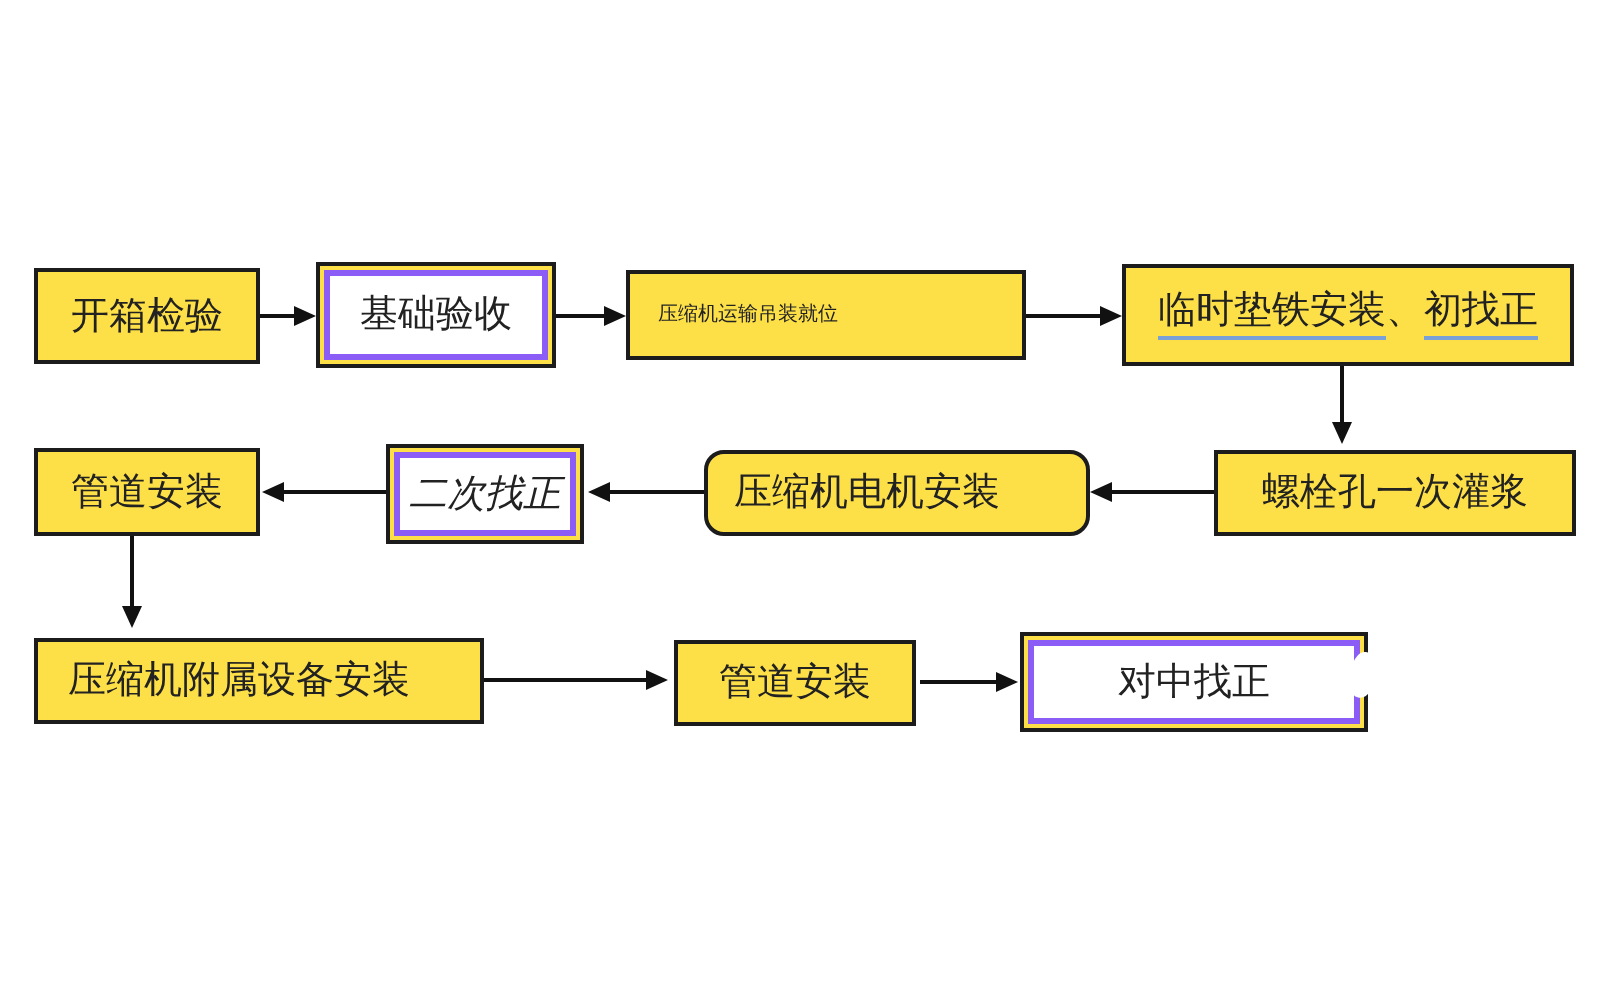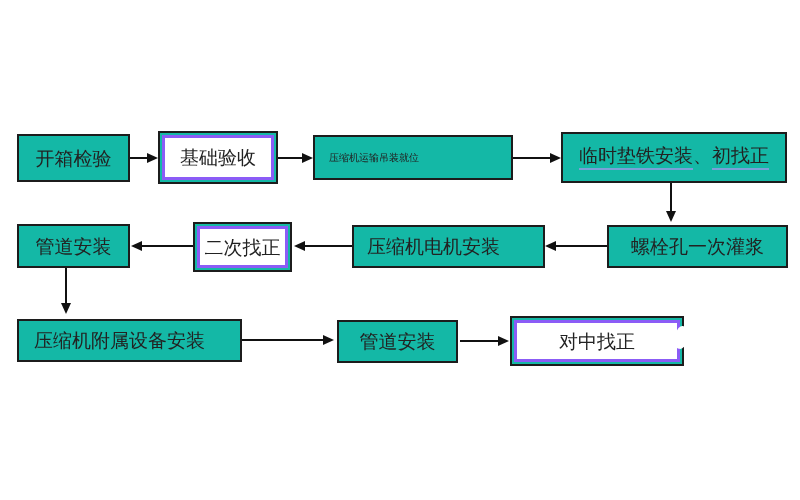--- a/index.html
+++ b/index.html
@@ -2,41 +2,41 @@
 <html><head>
 <meta charset="utf-8">
 <style>
   html,body{margin:0;padding:0;background:#ffffff;}
   .canvas{
     position:relative;width:800px;height:500px;background:#ffffff;overflow:hidden;
     font-family:"Liberation Sans","DejaVu Sans",sans-serif;
     color:#222222;
   }
   .node{
-    position:absolute;box-sizing:border-box;border:2px solid #1c1c1c;background:#14b8a6;
+    position:absolute;box-sizing:border-box;border:2px solid #1c1c1c;background:#fde047;
     display:flex;align-items:center;justify-content:center;
     font-size:19px;line-height:1;white-space:nowrap;
   }
   .node.small{font-size:10px;}
   .node.align-left{justify-content:flex-start;}
   .node.double{padding:2px;}
   .node.double .inner{
     box-sizing:border-box;width:100%;height:100%;border:3px solid #8b5cf6;
     display:flex;align-items:center;justify-content:center;background:#ffffff;
   }
   .useg{border-bottom:2px solid #7aa0d8;padding-bottom:3px;}
   .nseg{padding-bottom:5px;}
   
   #n-kaixiang{left:17px;top:134px;width:113px;height:48px;}
   #n-jichu{left:158px;top:131px;width:120px;height:53px;}
   #n-yunshu{left:313px;top:135px;width:200px;height:45px;padding-left:14px;}
   #n-linshi{left:561px;top:132px;width:226px;height:51px;}
   #n-luoshuan{left:607px;top:225px;width:181px;height:43px;}
-  #n-dianji{left:352px;top:225px;width:193px;height:43px;padding-left:13px;}
-  #n-ercizhaozheng{left:193px;top:222px;width:99px;height:50px;}
+  #n-dianji{left:352px;top:225px;width:193px;height:43px;padding-left:13px;border-radius:10px;}
+  #n-ercizhaozheng{left:193px;top:222px;width:99px;height:50px;font-style:italic;}
   #n-erciguanjiang{left:17px;top:224px;width:113px;height:44px;}
   #n-fushu{left:17px;top:319px;width:225px;height:43px;padding-left:15px;}
   #n-guandao{left:337px;top:320px;width:121px;height:43px;}
   #n-duizhong{left:510px;top:316px;width:174px;height:50px;}
   
   .harrow{position:absolute;height:10px;display:flex;align-items:center;}
   .harrow .line{flex:1;height:2px;background:#111111;}
   .harrow .head{width:0;height:0;border-top:5px solid transparent;border-bottom:5px solid transparent;}
   .harrow.right .head{border-left:11px solid #111111;}
   .harrow.left{flex-direction:row-reverse;}

